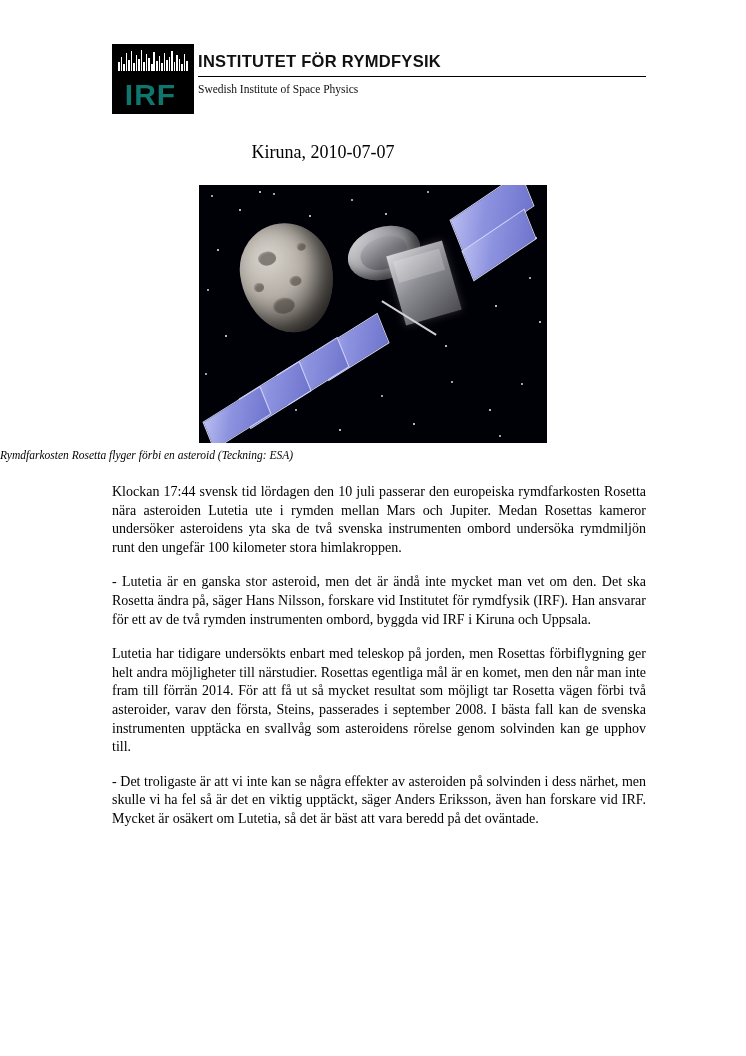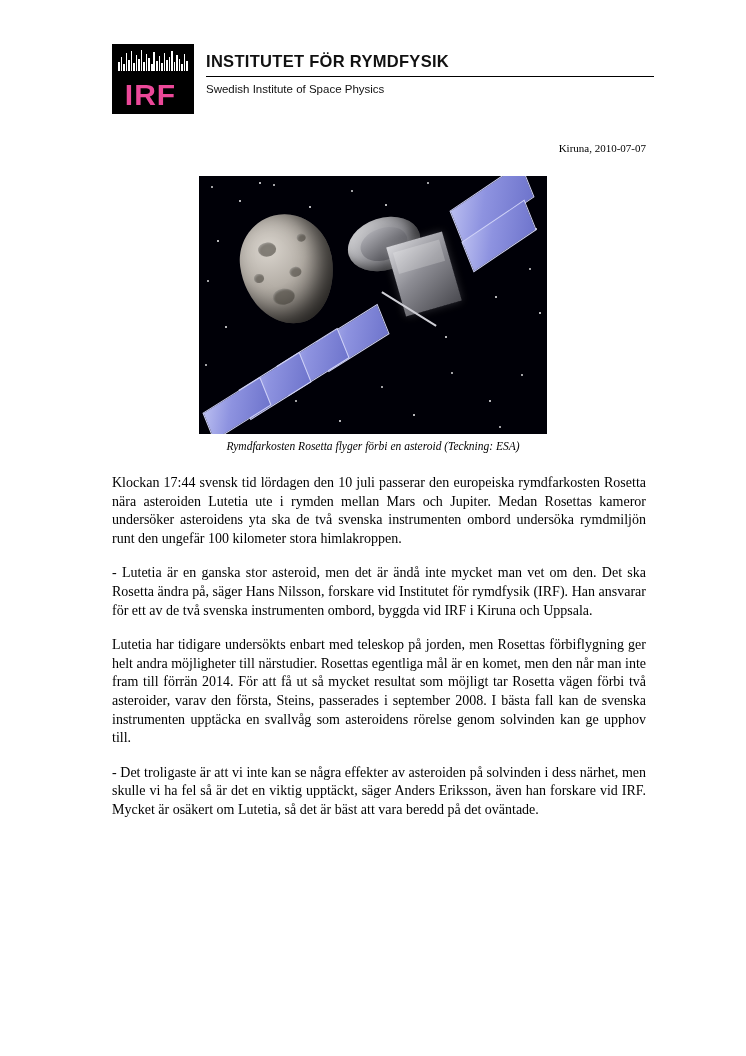--- a/index.html
+++ b/index.html
@@ -50,54 +50,54 @@
     display: block;
     width: 1.6px;
     background: #ffffff;
   }
   .logo .irf-text {
     position: absolute;
     bottom: 2px;
     left: 0;
     right: 5px;
     text-align: center;
-    color: #ec4899;
+    color: #0f766e;
     font-family: "Liberation Sans", sans-serif;
     font-weight: bold;
     font-size: 30px;
     letter-spacing: 1px;
     line-height: 34px;
   }
   .header-titles {
-    margin-left: 12px;
+    margin-left: 4px;
     padding-top: 8px;
     flex: 1 1 auto;
   }
   .org-name {
     font-family: "Liberation Sans", sans-serif;
     font-weight: bold;
     font-size: 16.5px;
     letter-spacing: 0.3px;
     color: #111111;
   }
   .org-rule {
     border-bottom: 1.4px solid #000000;
     margin: 5px 0 6px 0;
     width: 448px;
   }
   .org-sub {
-    font-family: Liberation Sans, sans-serif;
+    font-family: Liberation Serif, serif;
     font-size: 11.5px;
     color: #111111;
   }
 
   
   .dateline {
-    text-align: right;
-    font-size: 11px;
+    text-align: center;
+    font-size: 18px;
     padding: 28px 100px 0 0;
   }
 
   
   .doc-title {
     text-align: center;
     font-family: "Liberation Sans", sans-serif;
     font-weight: bold;
     font-size: 21px;
     margin-top: 22px;
@@ -106,21 +106,21 @@
     text-align: center;
     font-family: "Liberation Sans", sans-serif;
     font-weight: bold;
     font-size: 16.5px;
     margin-top: 20px;
   }
 
   
   .figure {
     margin-top: 22px;
-    text-align: center;
+    text-align: left;
   }
   .figure-img {
     width: 348px;
     height: 258px;
     margin: 0 auto;
     display: block;
     background: #000007;
     position: relative;
     overflow: hidden;
   }
@@ -324,18 +324,18 @@
       <div class="panel p3"></div>
       <div class="panel p4"></div>
       <div class="panel p5"></div>
       <div class="panel p6"></div>
     </div>
     <div class="figcaption">Rymdfarkosten Rosetta flyger förbi en asteroid (Teckning: ESA)</div>
   </div>
 
   <div class="body-text">
     <p>Klockan 17:44 svensk tid lördagen den 10 juli passerar den europeiska rymdfarkosten Rosetta nära asteroiden Lutetia ute i rymden mellan Mars och Jupiter. Medan Rosettas kameror undersöker asteroidens yta ska de två svenska instrumenten ombord undersöka rymdmiljön runt den ungefär 100 kilometer stora himlakroppen.</p>
-    <p>- Lutetia är en ganska stor asteroid, men det är ändå inte mycket man vet om den. Det ska Rosetta ändra på, säger Hans Nilsson, forskare vid Institutet för rymdfysik (IRF). Han ansvarar för ett av de två svenska instrumenten ombord, byggda vid IRF i Kiruna och Uppsala.</p>
+    <p>- Lutetia är en ganska stor asteroid, men det är ändå inte mycket man vet om den. Det ska Rosetta ändra på, säger Hans Nilsson, forskare vid Institutet för rymdfysik (IRF). Han ansvarar för ett av de två rymden instrumenten ombord, byggda vid IRF i Kiruna och Uppsala.</p>
     <p>Lutetia har tidigare undersökts enbart med teleskop på jorden, men Rosettas förbiflygning ger helt andra möjligheter till närstudier. Rosettas egentliga mål är en komet, men den når man inte fram till förrän 2014. För att få ut så mycket resultat som möjligt tar Rosetta vägen förbi två asteroider, varav den första, Steins, passerades i september 2008. I bästa fall kan de svenska instrumenten upptäcka en svallvåg som asteroidens rörelse genom solvinden kan ge upphov till.</p>
     <p>- Det troligaste är att vi inte kan se några effekter av asteroiden på solvinden i dess närhet, men skulle vi ha fel så är det en viktig upptäckt, säger Anders Eriksson, även han forskare vid IRF. Mycket är osäkert om Lutetia, så det är bäst att vara beredd på det oväntade.</p>
   </div>
 
 </div>
 
 </body></html>

